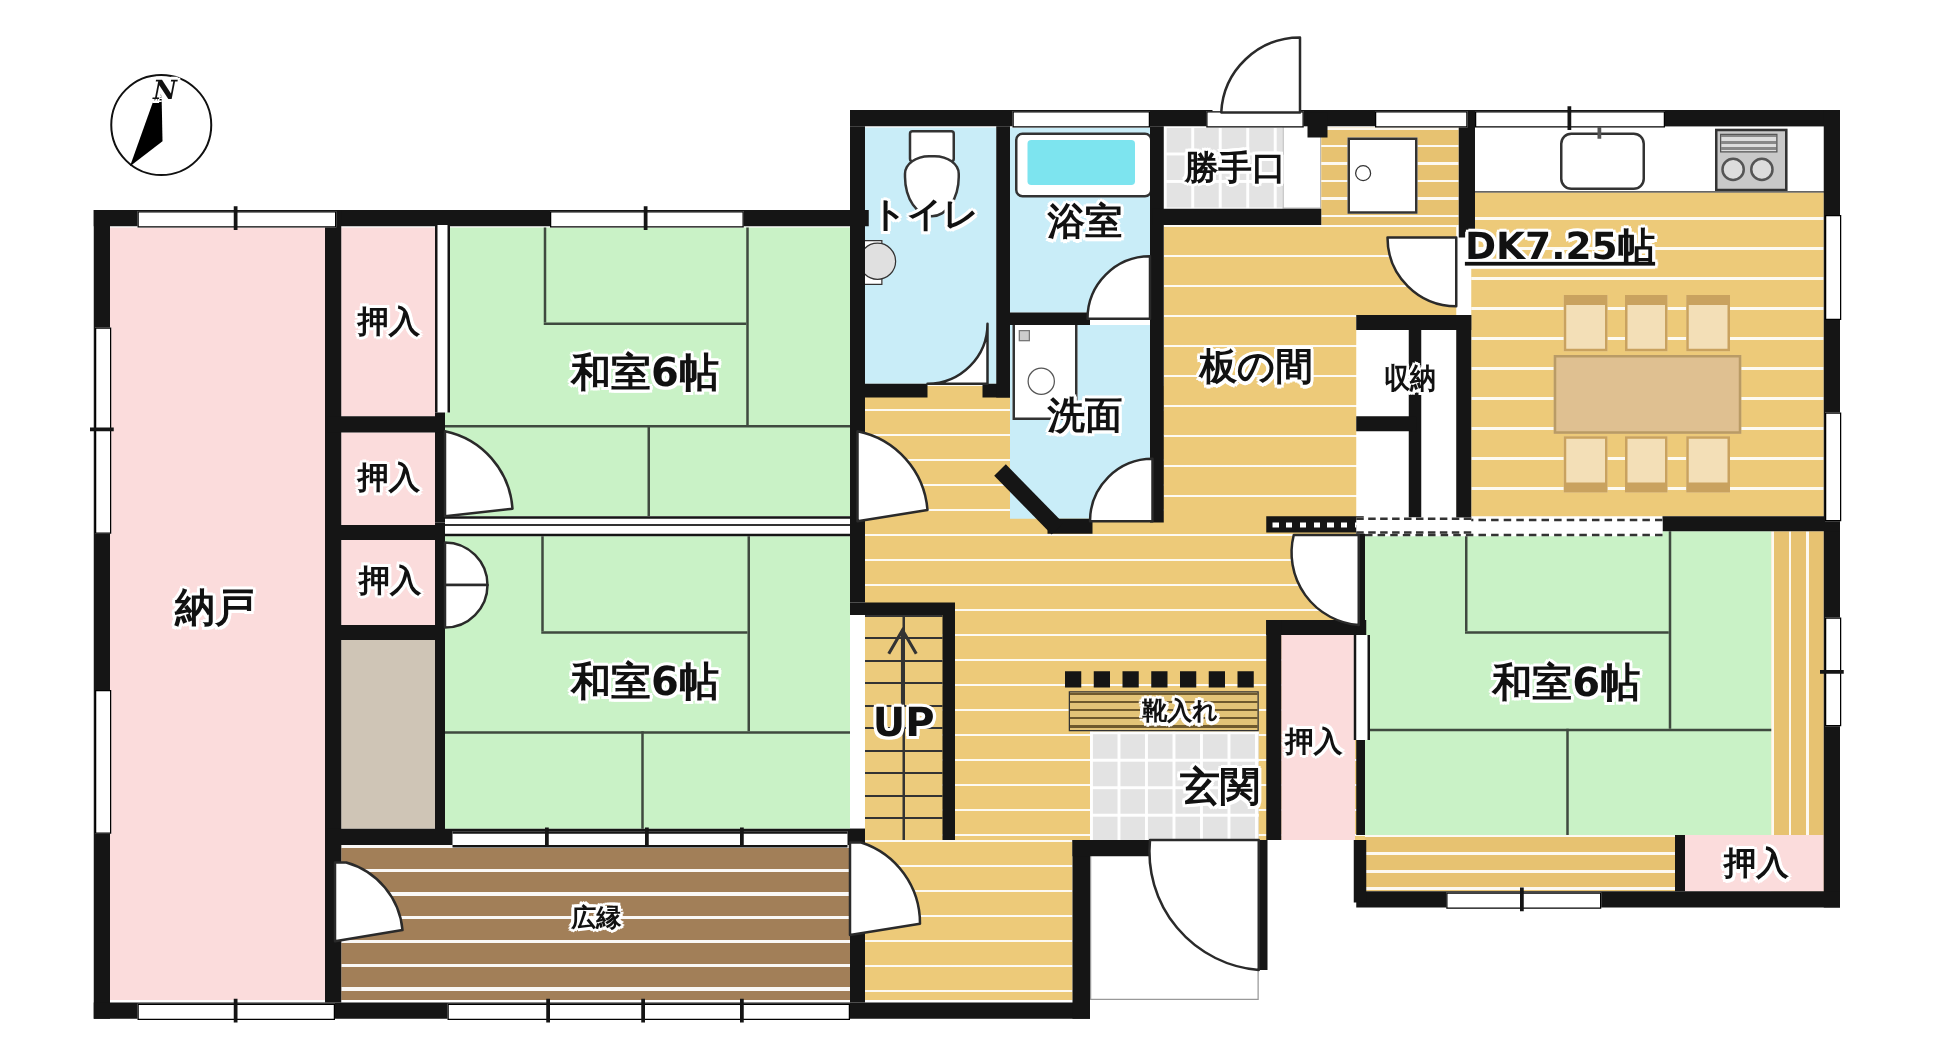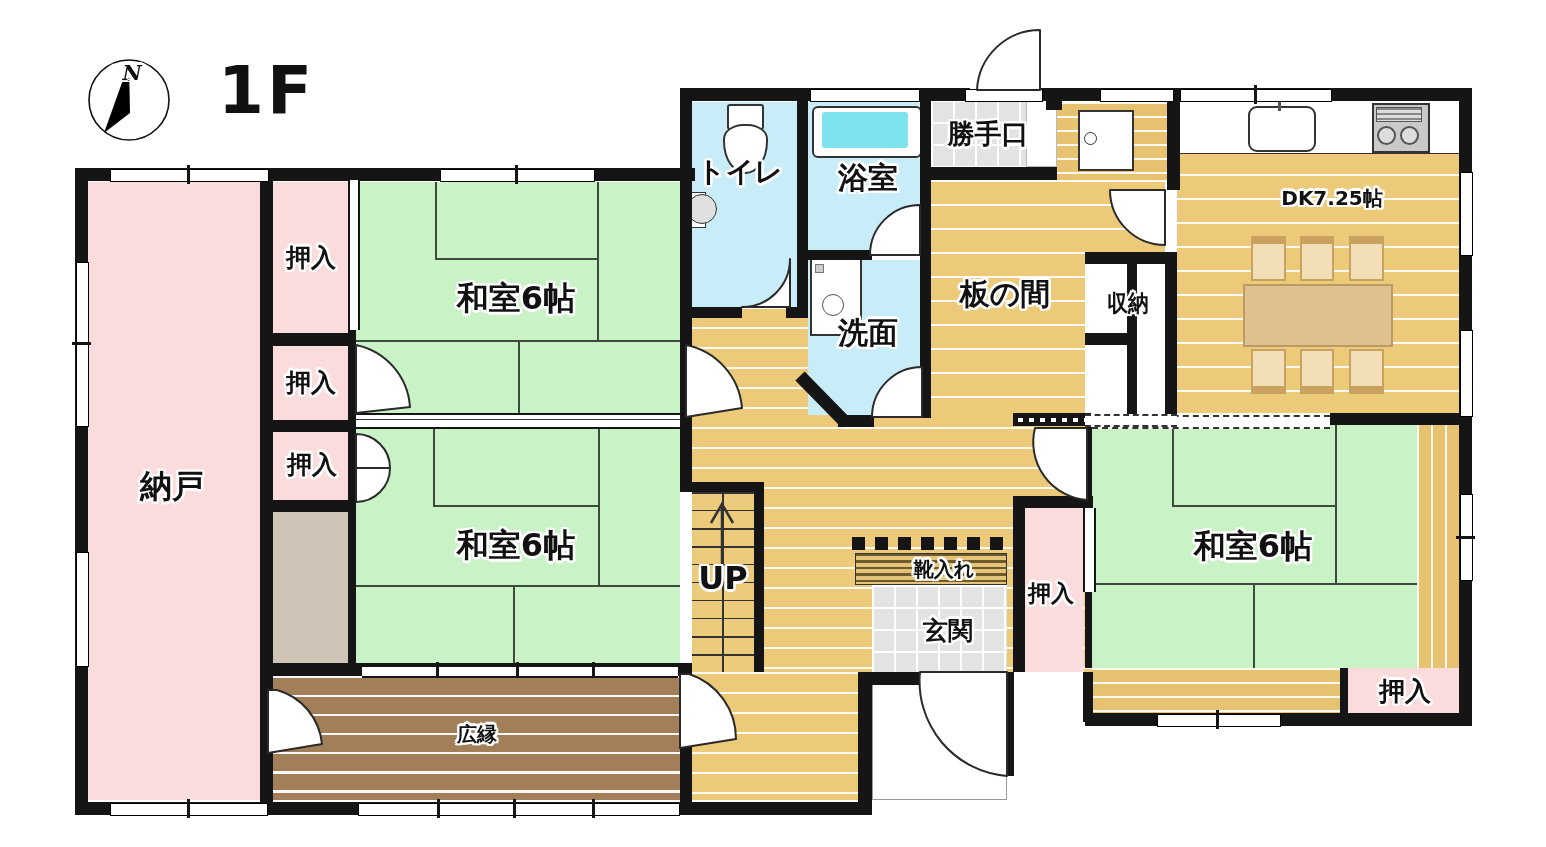--- a/index.html
+++ b/index.html
@@ -215,36 +215,35 @@
     </g>
     <path d="M800,376 L846,423" stroke="#151515" stroke-width="13" fill="none"></path>
     <path d="M722,568 L722,506 M711,523 L722,504 L733,523" stroke="#333" stroke-width="2.5" fill="none"></path>
   </svg>
 
   <svg class="overlay" width="90" height="90" viewBox="0 0 90 90" style="left:84px;top:55px;">
     <circle cx="45" cy="45" r="40" fill="none" stroke="#111" stroke-width="1.6"></circle>
     <polygon points="45,8 20,78 46,58" fill="#000"></polygon>
   </svg>
   <div class="lbl" style="left:132px;top:72px;font-size:21px;font-style:italic;font-family:'DejaVu Serif',serif;">N</div>
-  <div class="abs" style="left:218px;top:52px;font-size:66px;font-weight:600;color:#111;letter-spacing:3px;">1F</div>
 
   <div class="lbl" style="left:172px;top:487px;font-size:32px;">納戸</div>
   <div class="lbl" style="left:311px;top:257px;font-size:25px;">押入</div>
   <div class="lbl" style="left:311px;top:382px;font-size:25px;">押入</div>
   <div class="lbl" style="left:312px;top:464px;font-size:25px;">押入</div>
   <div class="lbl" style="left:516px;top:299px;font-size:32px;">和室6帖</div>
   <div class="lbl" style="left:516px;top:546px;font-size:32px;">和室6帖</div>
   <div class="lbl" style="left:1253px;top:547px;font-size:32px;">和室6帖</div>
   <div class="lbl" style="left:477px;top:734px;font-size:20px;">広縁</div>
   <div class="lbl" style="left:740px;top:172px;font-size:28px;">トイレ</div>
   <div class="lbl" style="left:868px;top:178px;font-size:30px;">浴室</div>
   <div class="lbl" style="left:868px;top:333px;font-size:30px;">洗面</div>
   <div class="lbl" style="left:988px;top:134px;font-size:27px;">勝手口</div>
   <div class="lbl" style="left:1005px;top:294px;font-size:30px;">板の間</div>
   <div class="lbl" style="left:1128px;top:303px;font-size:23px;transform:translate(-50%,-50%) scaleX(.9);">収納</div>
-  <div class="lbl" style="left:1332px;top:198px;font-size:20px;">DK7.25帖</div>
+  <div class="lbl" style="left:1248px;top:198px;font-size:30px;text-decoration:underline;">DK7.25帖</div>
   <div class="lbl" style="left:723px;top:578px;font-size:32px;">UP</div>
-  <div class="lbl" style="left:948px;top:630px;font-size:25px;">玄関</div>
+  <div class="lbl" style="left:976px;top:630px;font-size:32px;">玄関</div>
   <div class="lbl" style="left:944px;top:569px;font-size:20px;">靴入れ</div>
   <div class="lbl" style="left:1051px;top:593px;font-size:23px;">押入</div>
   <div class="lbl" style="left:1405px;top:691px;font-size:26px;">押入</div>
 
 </div>
 
 </body></html>

